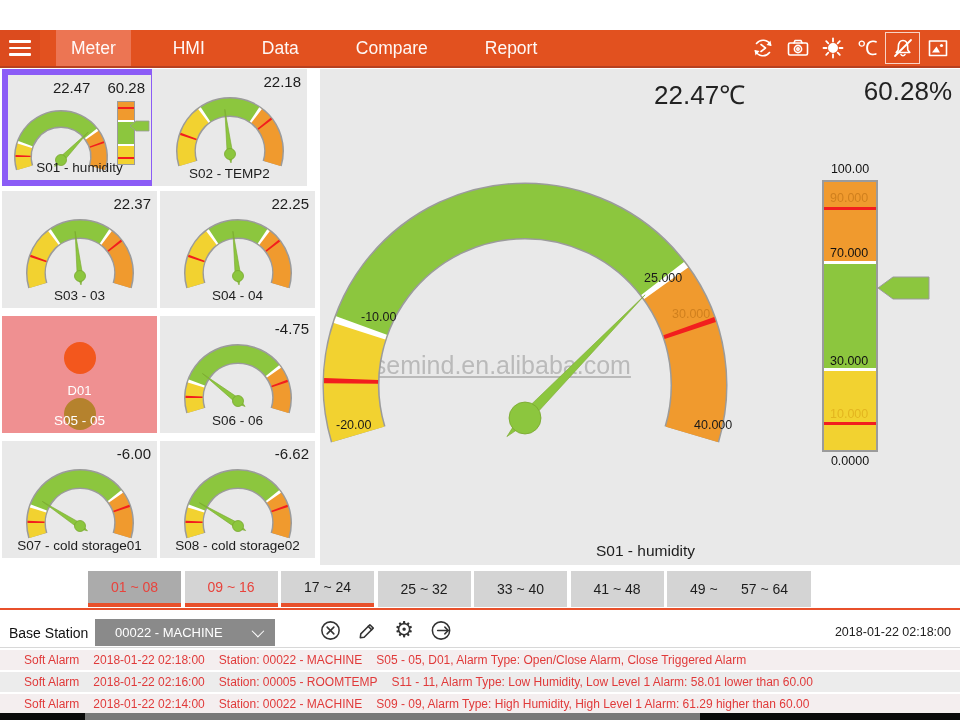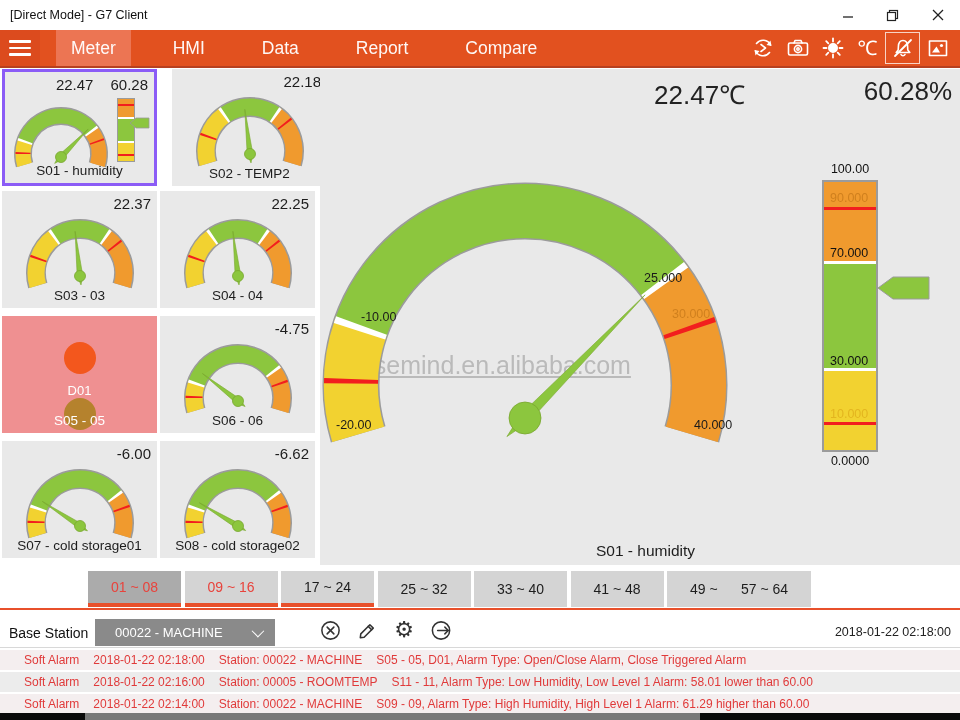--- a/index.html
+++ b/index.html
@@ -15,21 +15,21 @@
   .hamburger{position:absolute;left:0;top:0;width:40px;height:36px;background:#DC4B1E;display:flex;flex-direction:column;justify-content:center;align-items:center;gap:4px;}
   .hamburger span{display:block;width:22px;height:2.5px;background:#fff;border-radius:1px;}
   #nav-tabs{position:absolute;left:56px;top:0;height:36px;display:flex;}
   .navtab{height:36px;display:flex;align-items:center;padding:0 15px;margin-right:27px;color:rgba(255,255,255,.96);font-size:17.5px;}
   .navtab.active{background:#EC7553;}
   #nav-icons{position:absolute;right:5px;top:1px;height:34px;display:flex;align-items:center;}
   .navicon{width:35px;height:32px;display:flex;align-items:center;justify-content:center;color:#fff;}
   .navicon.toggled{border:1.5px solid rgba(255,255,255,.75);box-sizing:border-box;}
   
   .tile{position:absolute;width:155px;height:117px;background:#E9E9E9;box-sizing:border-box;}
-  .tile.sel{border:3px solid #8b5cf6;}
+  .tile.sel{border:6px solid #8b5cf6;}
   .tile.alarm{background:#EF9091;}
   .tvals{position:absolute;top:4px;right:6px;display:flex;gap:17px;font-size:15px;color:#1d1d1d;}
   .tlabel{position:absolute;bottom:5px;left:0;width:100%;text-align:center;font-size:13.5px;color:#1d1d1d;}
   .tile.alarm .tlabel{color:#fff;}
   .tgrow{position:absolute;left:0;top:22px;width:100%;display:flex;justify-content:center;align-items:flex-start;}
   .minibar{position:relative;width:34px;height:68px;margin-left:4px;margin-top:2px;}
   .mb-body{position:absolute;left:0;top:2px;width:16px;height:62px;border:1.5px solid #9B9B9B;box-sizing:content-box;}
   .dchan{position:absolute;top:26px;width:100%;display:flex;justify-content:space-around;padding:0 14px;box-sizing:border-box;flex-direction:column;}
   .dchan .ch{display:flex;flex-direction:column;align-items:center;}
   .dot{width:32px;height:32px;border-radius:50%;}
@@ -69,55 +69,33 @@
   .alarmrow .sp2{margin-left:14px;}
   
   .bstrip{position:absolute;left:0;bottom:0;width:100%;height:7px;background:#0a0a0a;}
   .bstrip .seg{position:absolute;left:85px;top:0;width:615px;height:100%;background:#787878;}
 </style>
 </head>
 <body>
 
 <div id="app">
 
-  <div class="titlebar">
-    <span class="title">[Direct Mode] - G7 Client</span>
-    <div class="wincontrols">
-      <span class="wc">
-        <svg width="12" height="12">
-            <line x1="1" y1="8" x2="11" y2="8" stroke="#222" stroke-width="1.3"></line>
-          </svg>
-        </span>
-      <span class="wc">
-        <svg width="13" height="13" fill="none" stroke="#222" stroke-width="1.2">
-          <rect x="3.5" y="1.5" width="8" height="8"></rect>
-            <rect x="1.5" y="3.5" width="8" height="8" fill="#fff"></rect>
-          </svg>
-        </span>
-      <span class="wc">
-        <svg width="12" height="12" stroke="#222" stroke-width="1.3">
-            <line x1="1" y1="1" x2="11" y2="11"></line>
-            <line x1="11" y1="1" x2="1" y2="11"></line>
-          </svg>
-        </span>
-    </div>
-  </div>
 
   <div class="nav">
     <div class="hamburger">
         <span></span>
         <span></span>
         <span></span>
       </div>
     <div id="nav-tabs">
         <div class="navtab active">Meter</div>
         <div class="navtab">HMI</div>
         <div class="navtab">Data</div>
+        <div class="navtab">Compare</div>
         <div class="navtab">Report</div>
-        <div class="navtab">Compare</div>
       </div>
     <div id="nav-icons">
         <div class="navicon">
           <svg width="24" height="24" viewBox="0 0 24 24" fill="none" stroke="#fff" stroke-width="1.6" stroke-linecap="round" stroke-linejoin="round">
             <path d="M5.5 7.5 A8.2 8.2 0 0 1 19.5 9"></path>
             <path d="M18.5 16.5 A8.2 8.2 0 0 1 4.5 15"></path>
             <polygon points="19.5,4.5 20.5,10 15.5,9" fill="#fff" stroke="none"></polygon>
             <polygon points="4.5,19.5 3.5,14 8.5,15" fill="#fff" stroke="none"></polygon>
             <polyline points="10,8.5 14.5,12 10,15.5"></polyline>
           </svg>
@@ -194,21 +172,21 @@
               <div style="position:absolute;left:0;width:100%;top:54.8px;height:2px;background:#F21E1E;"></div>
               <div style="position:absolute;left:0;width:100%;top:5.2px;height:2px;background:#F21E1E;"></div>
             </div>
             <svg width="20" height="12" style="position:absolute;left:13px;top:20.6px;">
               <polygon points="19,1 6,1 0,6 6,11 19,11" fill="#8CC63E" stroke="#9B9B9B" stroke-width="0.8"></polygon>
             </svg>
           </div>
         </div>
         <div class="tlabel">S01 - humidity</div>
       </div>
-      <div class="tile" style="left: 172px; top: 69px;">
+      <div class="tile" style="left: 152px; top: 69px;">
         <div class="tvals">
           <span>22.18</span>
         </div>
         <div class="tgrow">
           <svg width="150" height="84" viewBox="0 0 150 84">
             <path d="M 32.81 72.50 A 44 44 0 1 1 117.19 72.50" stroke="#9B9B9B" stroke-width="20" fill="none"></path>
             <path d="M 32.81 72.50 A 44 44 0 0 1 49.45 24.18" stroke="#F2D230" stroke-width="17" fill="none"></path>
             <path d="M 49.45 24.18 A 44 44 0 0 1 100.55 24.18" stroke="#8CC63E" stroke-width="17" fill="none"></path>
             <path d="M 100.55 24.18 A 44 44 0 0 1 117.19 72.50" stroke="#F09A2E" stroke-width="17" fill="none"></path>
             <path d="M 48.40 24.95 A 44 44 0 0 1 50.52 23.44" stroke="#fff" stroke-width="17" fill="none"></path>

